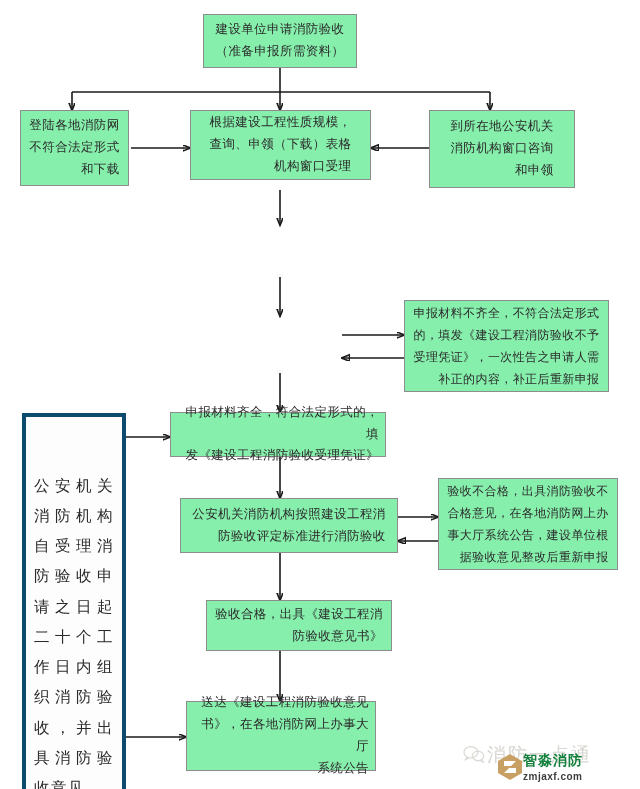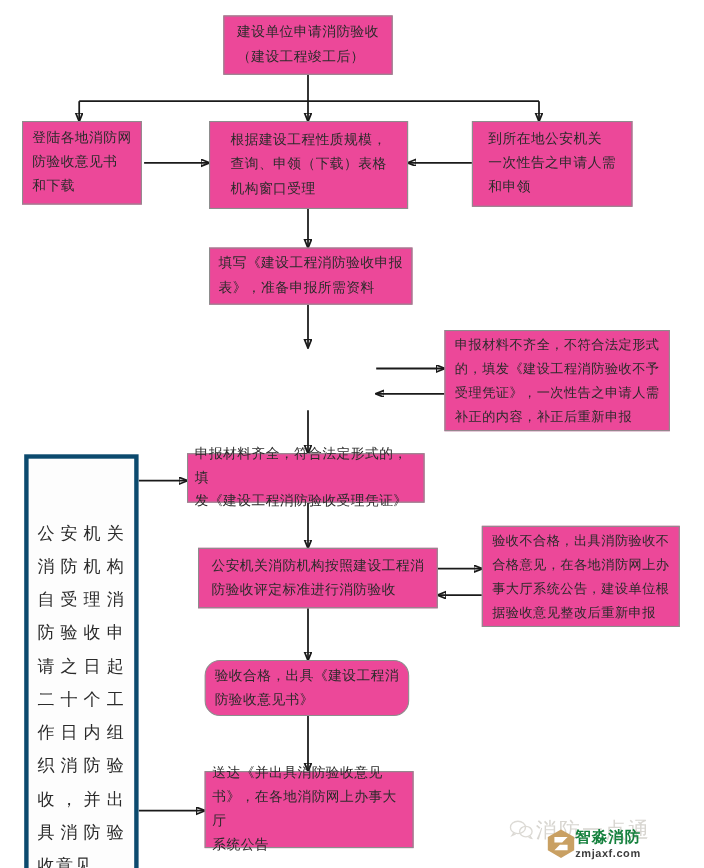--- a/index.html
+++ b/index.html
@@ -7,26 +7,26 @@
     width:640px;height:789px;
     background:#ffffff;
     font-family:"Liberation Serif","DejaVu Serif",serif;
     overflow:hidden;
     position:relative;
   }
   #chart{position:absolute;left:0;top:0;width:640px;height:789px;}
   .node{
     position:absolute;
     border:1px solid #8d8d8d;
-    background:#ec4899;
+    background:#86efac;
     box-sizing:border-box;
     display:flex;
     align-items:center;
     justify-content:center;
-    text-align:left;
+    text-align:right;
     color:#2b2b2b;
     letter-spacing:0.4px;
   }
   .node .txt{
     display:block;
     padding:0 6px;
     line-height:1.75;
     font-size:12.5px;
   }
   .node.note .txt{font-size:12px;line-height:1.85;}
@@ -127,54 +127,48 @@
     <line x1="280" y1="553" x2="280" y2="600" marker-end="url(#ah)"></line>
 
     <line x1="280" y1="651" x2="280" y2="701" marker-end="url(#ah)"></line>
 
     <line x1="126" y1="737" x2="186" y2="737" marker-end="url(#ah)"></line>
   </svg>
 
   <div class="node" id="node-apply" style="left:203px;top:14px;width:154px;height:54px;">
     <span class="txt">
       <span>建设单位申请消防验收</span><br>
-      <span>（建设工程竣工后）</span>
+      <span>（准备申报所需资料）</span>
     </span>
   </div>
 
   <div class="node" id="node-online" style="left:20px;top:110px;width:109px;height:76px;">
     <span class="txt">
       <span>登陆各地消防网</span><br>
-      <span>防验收意见书</span><br>
+      <span>不符合法定形式</span><br>
       <span>和下载</span>
     </span>
   </div>
 
-  <div class="node" id="node-forms" style="left:190px;top:110px;width:181px;height:80px;font-family:Liberation Serif, serif;">
+  <div class="node" id="node-forms" style="left:190px;top:110px;width:181px;height:70px;font-family:Liberation Serif, serif;">
     <span class="txt">
       <span>根据建设工程性质规模，</span><br>
       <span>查询、申领（下载）表格</span><br>
       <span>机构窗口受理</span>
     </span>
   </div>
 
   <div class="node" id="node-window" style="left:429px;top:110px;width:146px;height:78px;">
     <span class="txt">
       <span>到所在地公安机关</span><br>
-      <span>一次性告之申请人需</span><br>
+      <span>消防机构窗口咨询</span><br>
       <span>和申领</span>
     </span>
   </div>
 
-  <div class="node" id="node-fill" style="left:190px;top:225px;width:185px;height:52px;">
-    <span class="txt">
-      <span>填写《建设工程消防验收申报</span><br>
-      <span>表》，准备申报所需资料</span>
-    </span>
-  </div>
 
 
   <div class="node" id="node-accept" style="left:170px;top:412px;width:216px;height:45px;">
     <span class="txt">
       <span>申报材料齐全，符合法定形式的，填</span><br>
       <span>发《建设工程消防验收受理凭证》</span>
     </span>
   </div>
 
   <div class="node note" id="node-reject" style="left:404px;top:300px;width:205px;height:92px;">
@@ -195,30 +189,30 @@
     </span>
   </div>
 
   <div class="node" id="node-inspect" style="left:180px;top:498px;width:218px;height:55px;">
     <span class="txt">
       <span>公安机关消防机构按照建设工程消</span><br>
       <span>防验收评定标准进行消防验收</span>
     </span>
   </div>
 
-  <div class="node" id="node-pass" style="left:186px;top:600px;width:186px;height:51px;border-radius:14px;">
+  <div class="node" id="node-pass" style="left:206px;top:600px;width:186px;height:51px;">
     <span class="txt">
       <span>验收合格，出具《建设工程消</span><br>
       <span>防验收意见书》</span>
     </span>
   </div>
 
   <div class="node" id="node-deliver" style="left:186px;top:701px;width:190px;height:70px;">
     <span class="txt">
-      <span>送达《并出具消防验收意见</span><br>
+      <span>送达《建设工程消防验收意见</span><br>
       <span>书》，在各地消防网上办事大厅</span><br>
       <span>系统公告</span>
     </span>
   </div>
 
   <div id="node-duration">
     <span class="txt">公安机关消防机构自受理消防验收申请之日起二十个工作日内组织消防验收，并出具消防验收意见。</span>
   </div>
 
   <svg id="wm-wechat" viewBox="0 0 24 20">

